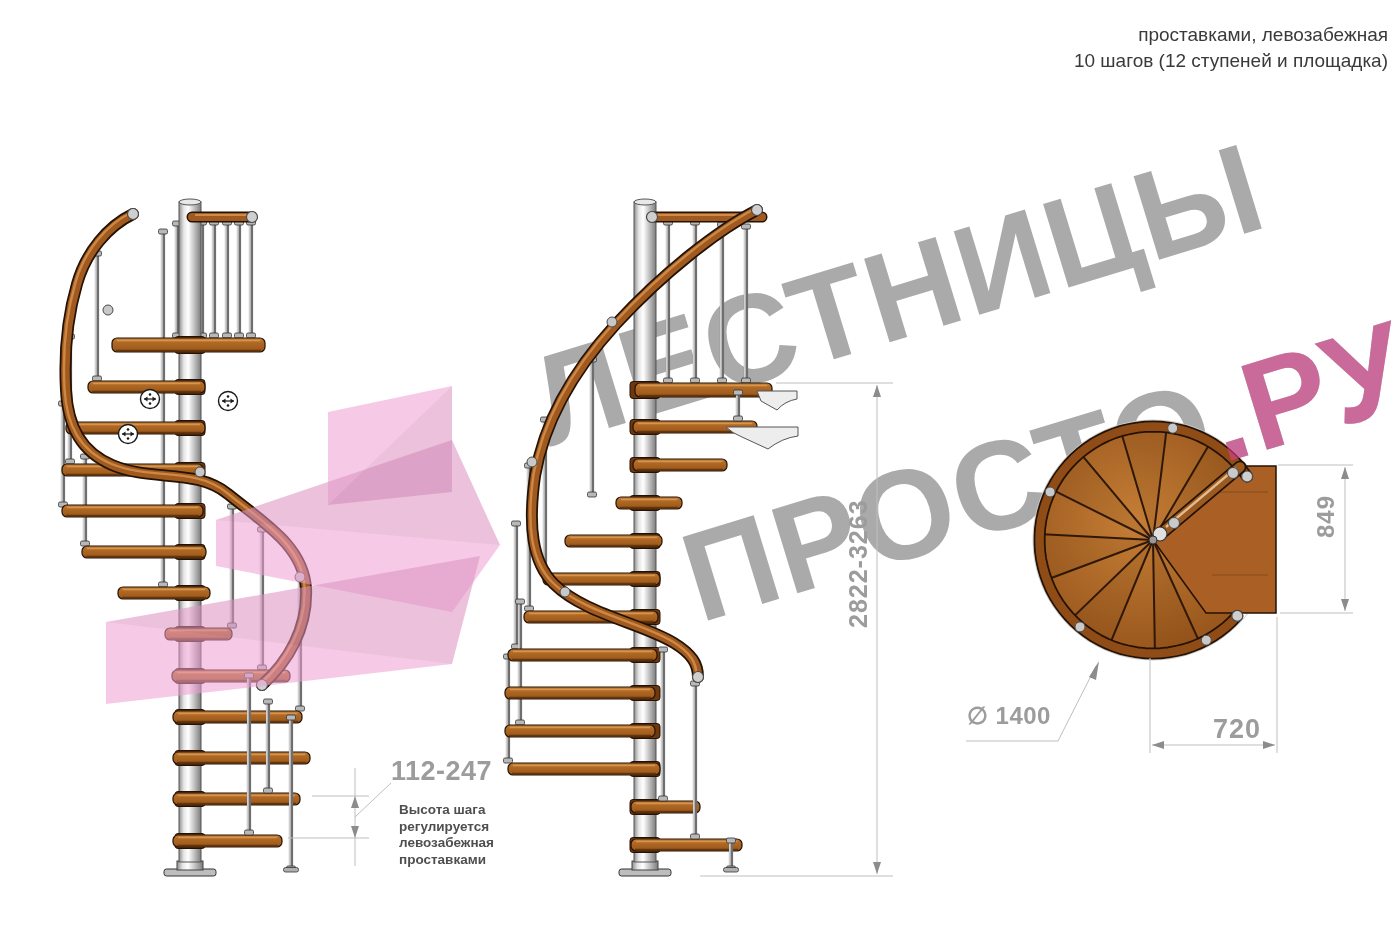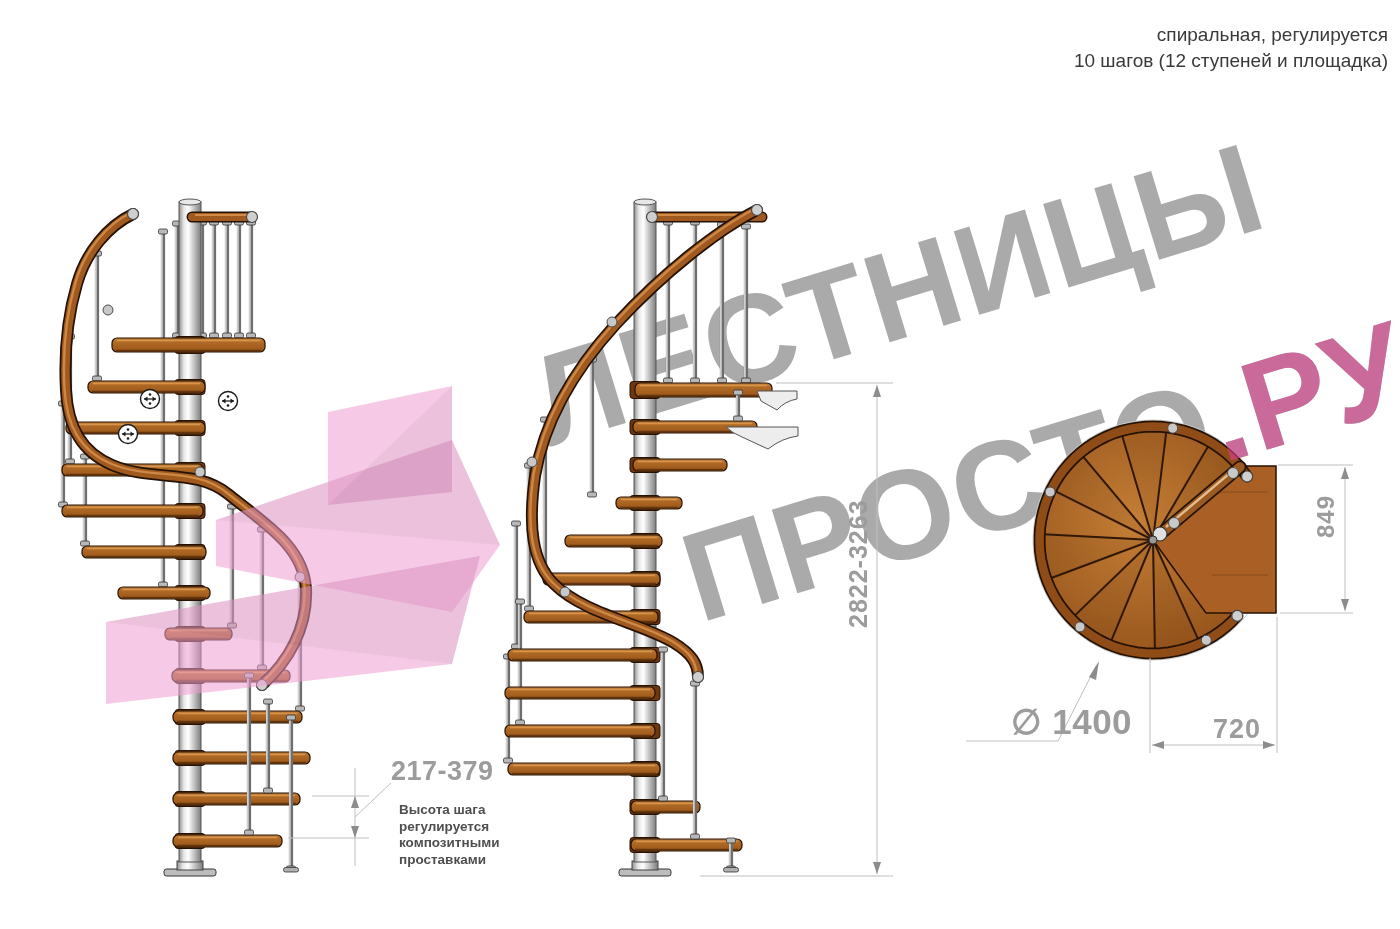--- a/index.html
+++ b/index.html
@@ -18,21 +18,21 @@
   #main-drawing{left:0;top:0;z-index:2;}
   #logo-overlay{left:0;top:0;z-index:4;}
 
   .anno{z-index:6;}
   .header{right:12px;top:22px;text-align:right;font-size:19px;line-height:25.5px;
           color:var(--header,#3a3a3a);}
   .dim{color:var(--dim,#9c9c9c);font-weight:bold;}
   .dim-step{left:391px;top:756px;font-size:27px;letter-spacing:.5px;}
   .dim-note{left:399px;top:802px;width:160px;font-size:13.5px;line-height:16.5px;
             font-weight:bold;color:var(--note,#4f4f4f);white-space:pre-line;}
-  .dim-dia{left:967px;top:702px;font-size:35px;letter-spacing:.5px;margin-left:44px;}
+  .dim-dia{left:967px;top:702px;font-size:24px;letter-spacing:.5px;}
   .rot-wrap{width:0;height:0;}
   .rot-wrap span{display:block;transform:translate(-50%,-50%) rotate(-90deg);
                  white-space:nowrap;font-weight:bold;color:var(--dim,#9c9c9c);}
   .cen-wrap{width:0;height:0;}
   .cen-wrap span{display:block;transform:translate(-50%,-50%);white-space:nowrap;
                  font-weight:bold;color:var(--dim,#9c9c9c);}
   #dim-total{left:858px;top:628px;} #dim-total span{font-size:25px;letter-spacing:1px;}
   #dim-849{left:1326px;top:538px;} #dim-849 span{font-size:24px;letter-spacing:1px;}
   #dim-720{left:1213px;top:729px;} #dim-720 span{font-size:27px;letter-spacing:1px;}
 </style>
@@ -432,28 +432,28 @@
           <polygon points="106,622 480,556 452,664 106,704"></polygon>
         </g>
         <g fill="#000" fill-opacity=".045">
           <polygon points="328,505 452,386 452,492"></polygon>
           <polygon points="216,520 452,440 500,545"></polygon>
           <polygon points="106,622 480,556 452,664"></polygon>
         </g>
       </svg></div>
 
   <div class="anno header">
-    <div>спиральная, регулируется</div>
+    <div>проставками, левозабежная</div>
     <div>10 шагов (12 ступеней и площадка)</div>
   </div>
 
-  <div class="anno dim dim-step">217-379</div>
+  <div class="anno dim dim-step">112-247</div>
   <div class="anno dim-note">Высота шага
 регулируется
-композитными
+левозабежная
 проставками</div>
 
   <div class="anno rot-wrap" id="dim-total">
     <span>2822-3263</span>
     </div>
   <div class="anno rot-wrap" id="dim-849">
     <span>849</span>
     </div>
   <div class="anno cen-wrap" id="dim-720">
     <span>720</span>

